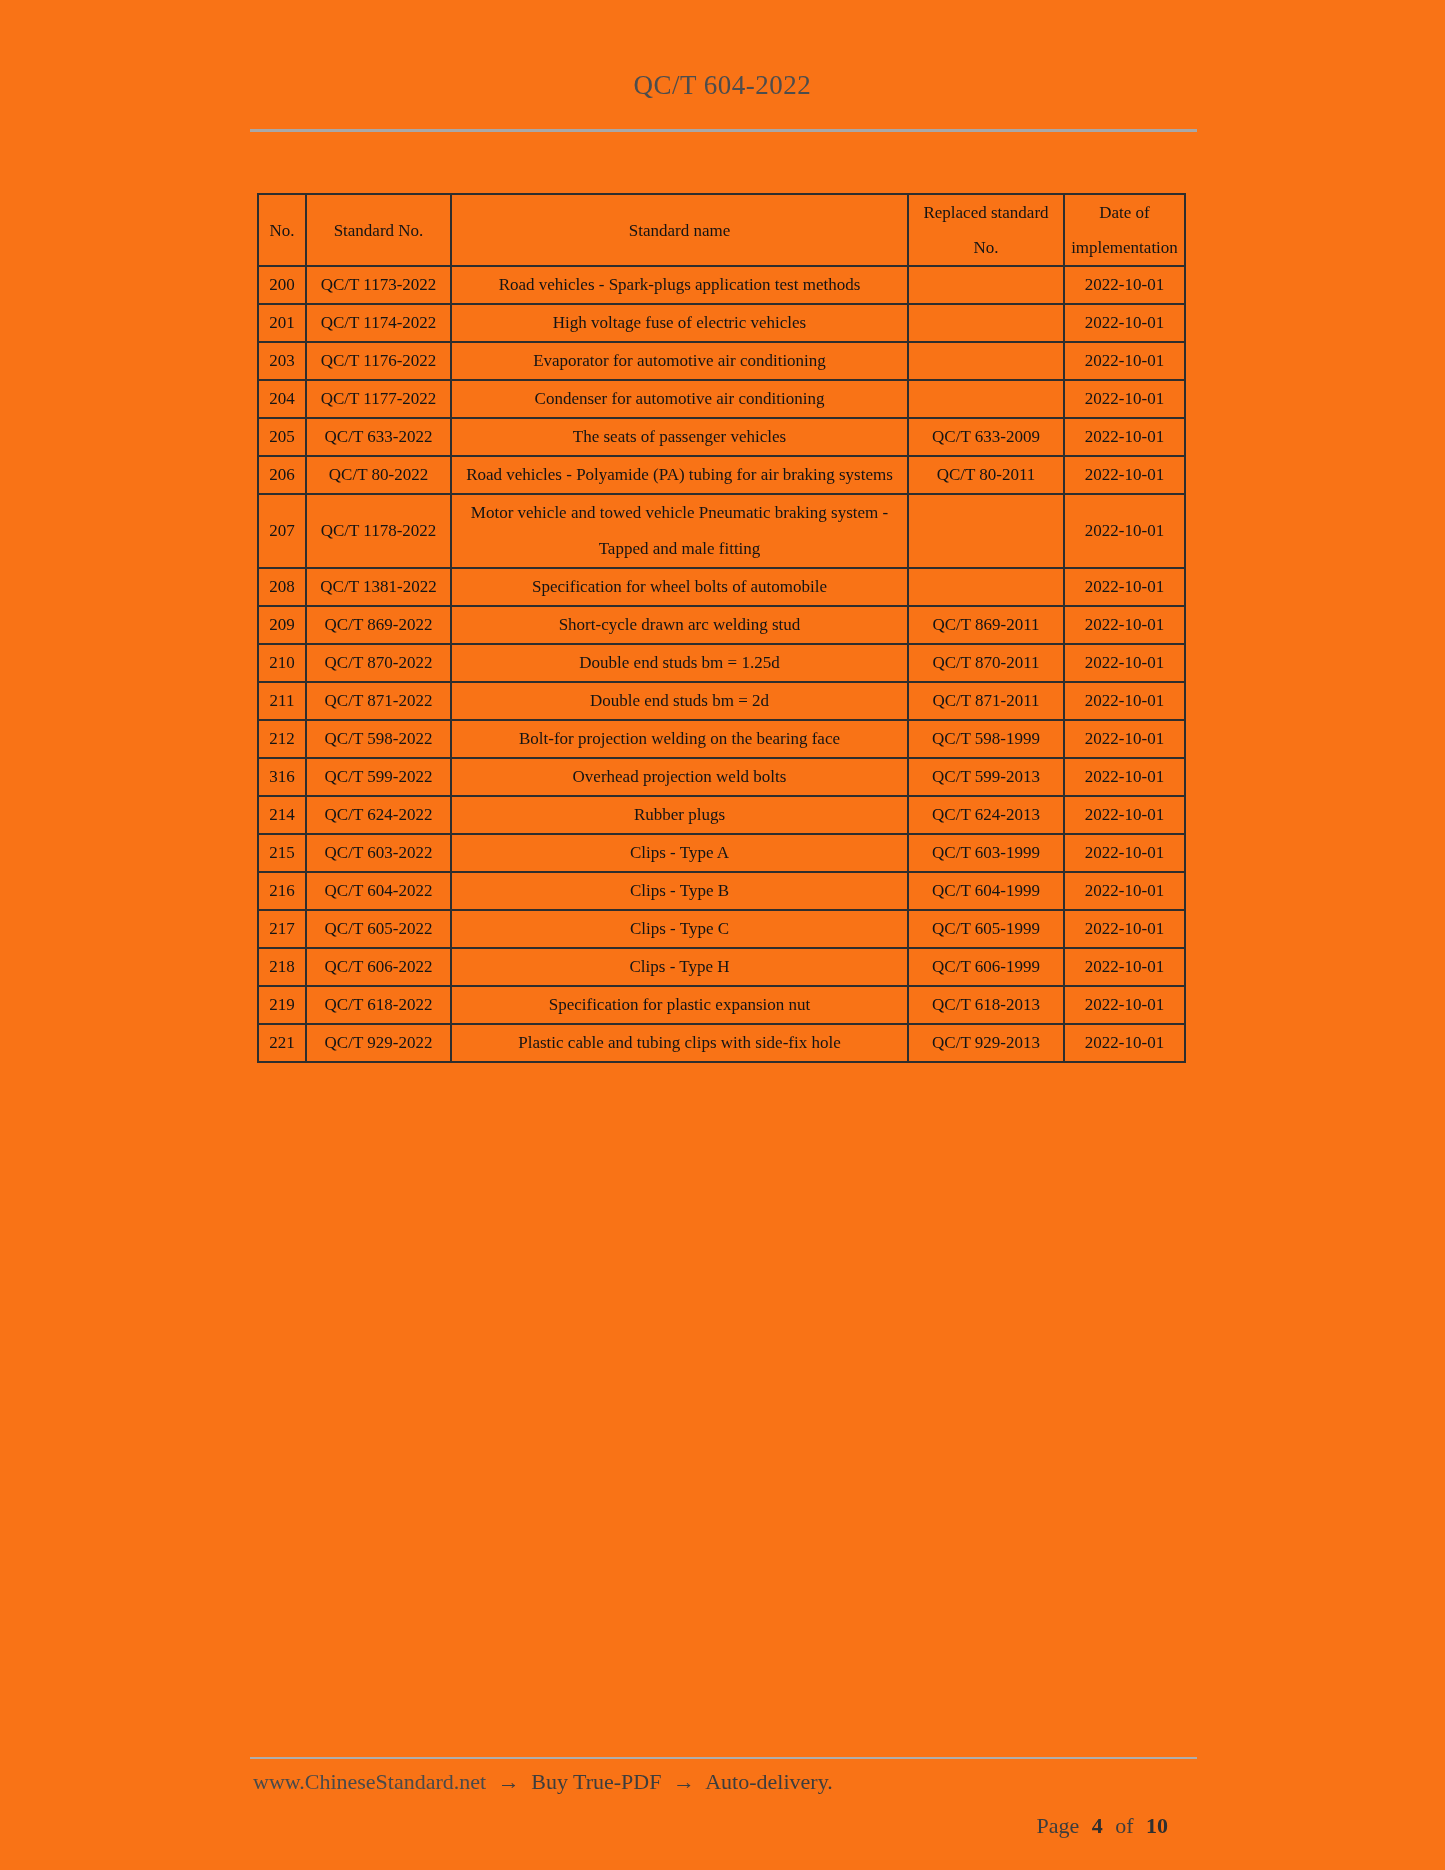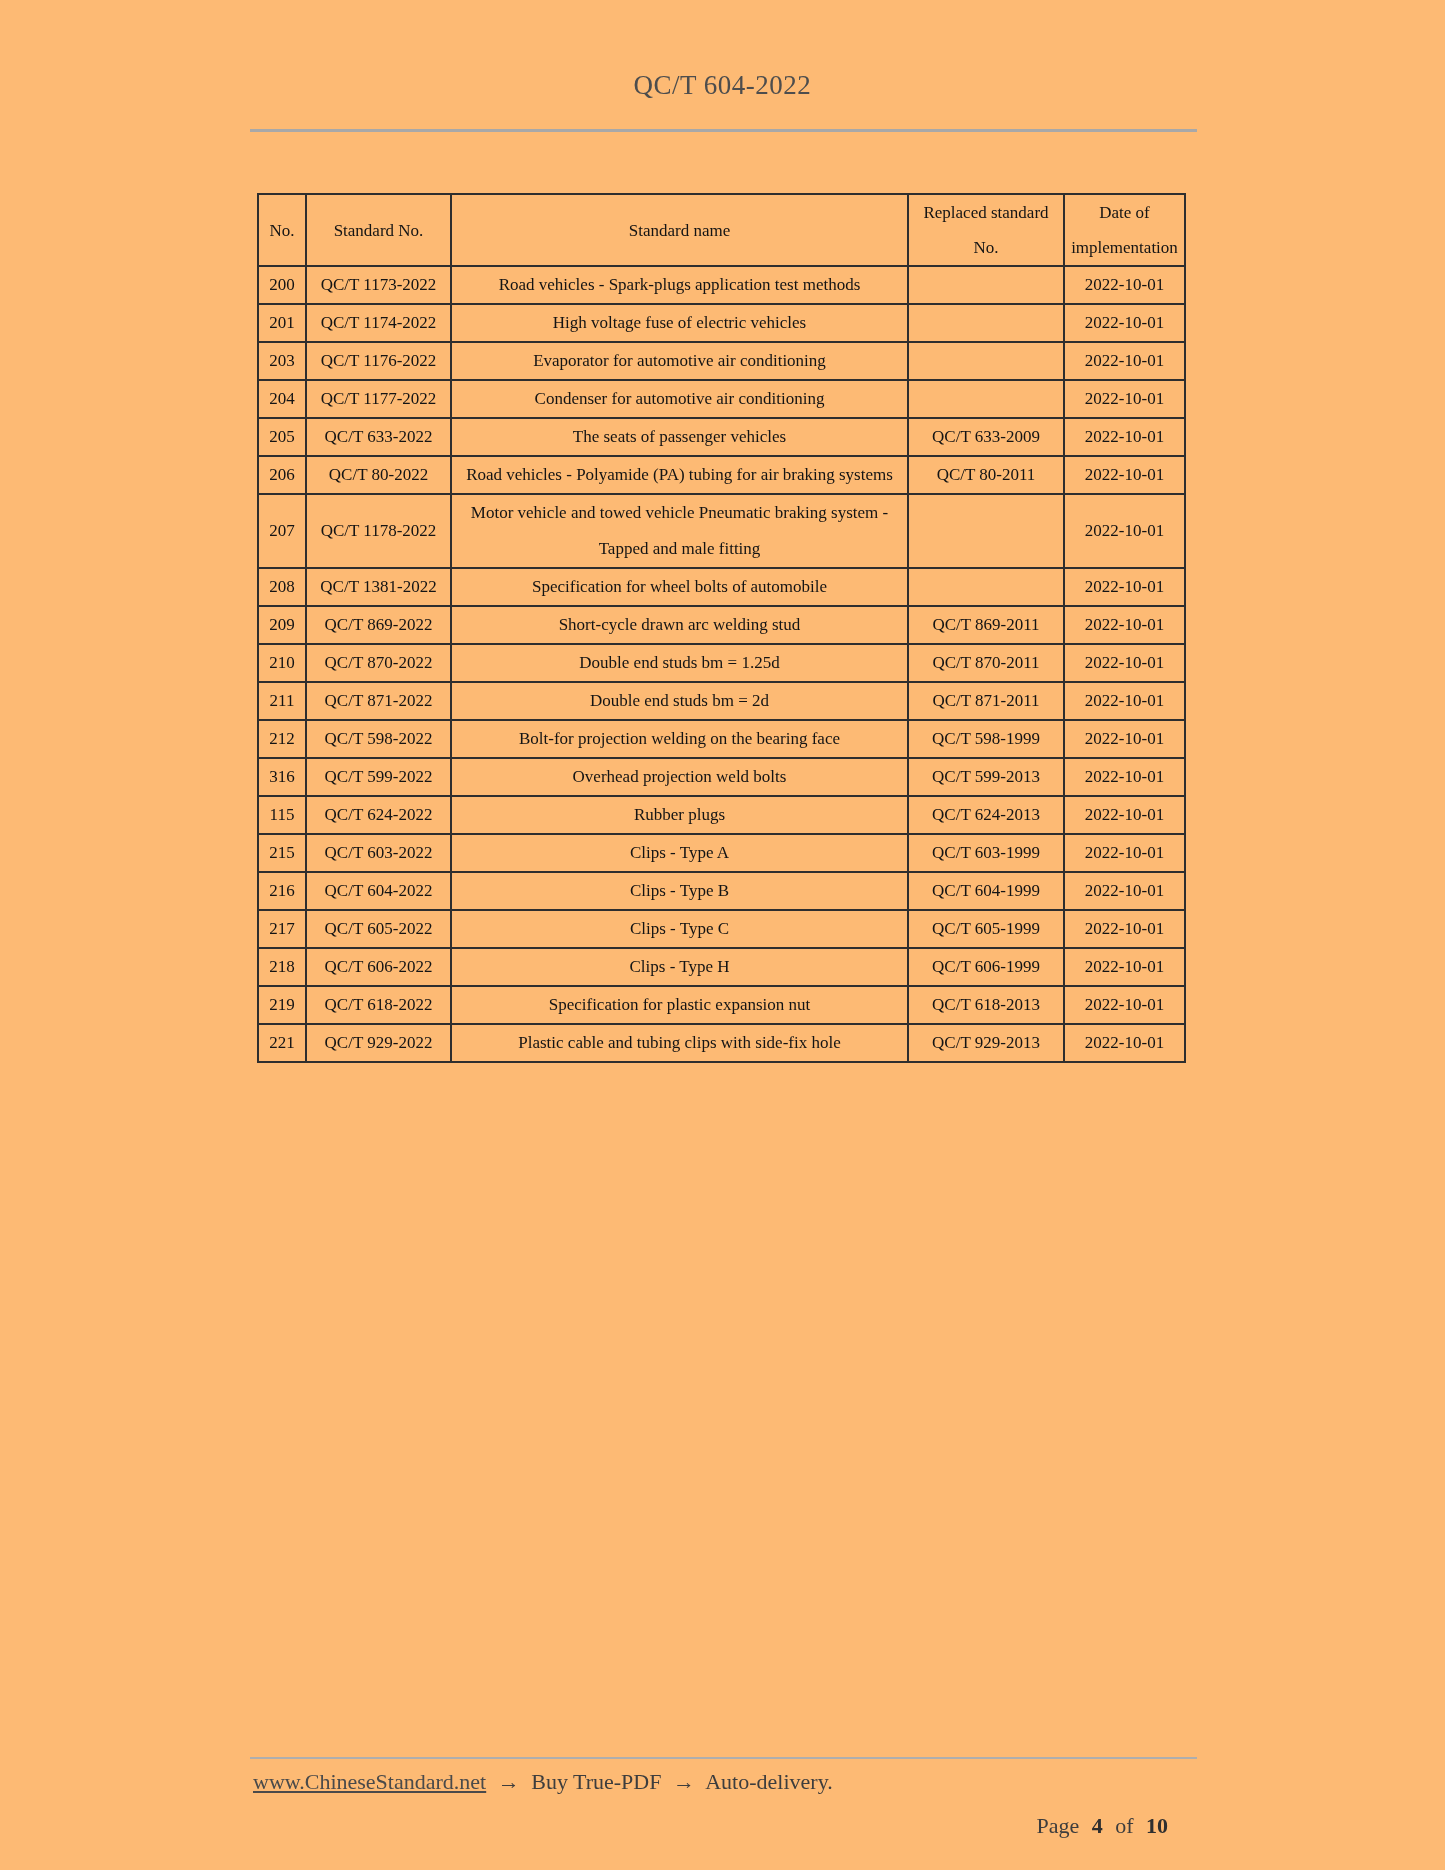--- a/index.html
+++ b/index.html
@@ -2,21 +2,21 @@
 <html><head>
 <meta charset="utf-8">
 <style>
   * { box-sizing: border-box; }
   html, body { margin: 0; padding: 0; background: #e9e9e9; }
   .page {
     position: relative;
     width: 1445px;
     height: 1870px;
     margin: 0 auto;
-    background: #fdba74;
+    background: #f97316;
     font-family: "Liberation Serif", "DejaVu Serif", serif;
     color: #111111;
     overflow: hidden;
   }
   .doc-title {
     position: absolute;
     top: 70px;
     left: 0;
     width: 100%;
     text-align: center;
@@ -83,21 +83,20 @@
     line-height: 38px;
   }
   .footer-left {
     position: absolute;
     left: 253px;
     top: 0;
     white-space: nowrap;
   }
   .footer-link {
     color: #4a4a4a;
-    text-decoration: underline;
     cursor: pointer;
   }
   .footer-arrow {
     padding: 0 6px;
     color: #3d3d3d;
   }
   .footer-page {
     position: absolute;
     right: 272px;
     top: 0;
@@ -227,21 +226,21 @@
           <td>2022-10-01</td>
         </tr>
         <tr>
           <td>316</td>
           <td>QC/T 599-2022</td>
           <td>Overhead projection weld bolts</td>
           <td>QC/T 599-2013</td>
           <td>2022-10-01</td>
         </tr>
         <tr>
-          <td>115</td>
+          <td>214</td>
           <td>QC/T 624-2022</td>
           <td>Rubber plugs</td>
           <td>QC/T 624-2013</td>
           <td>2022-10-01</td>
         </tr>
         <tr>
           <td>215</td>
           <td>QC/T 603-2022</td>
           <td>Clips - Type A</td>
           <td>QC/T 603-1999</td>

